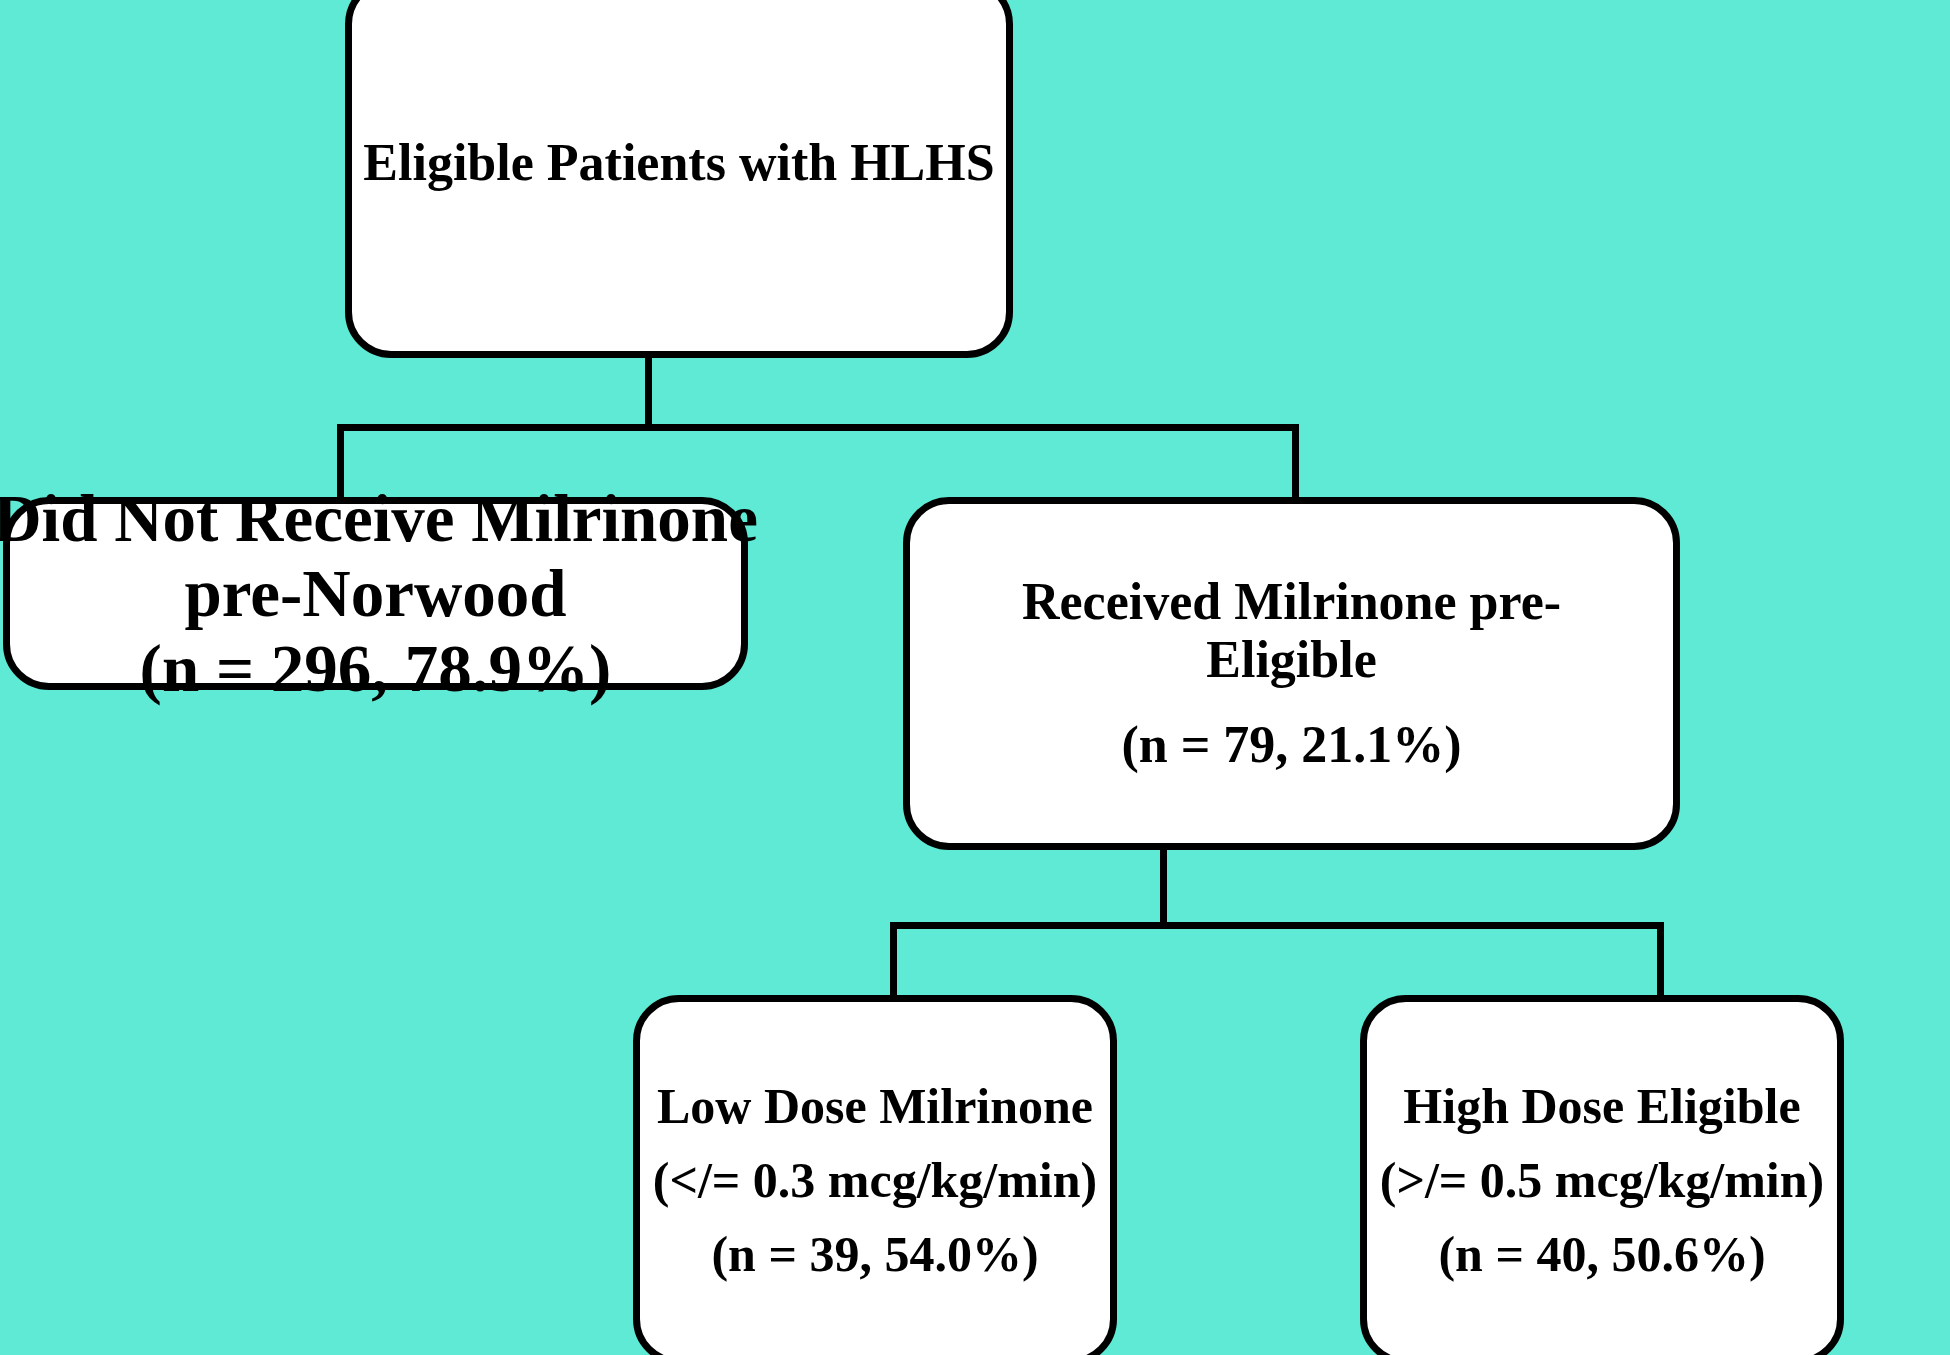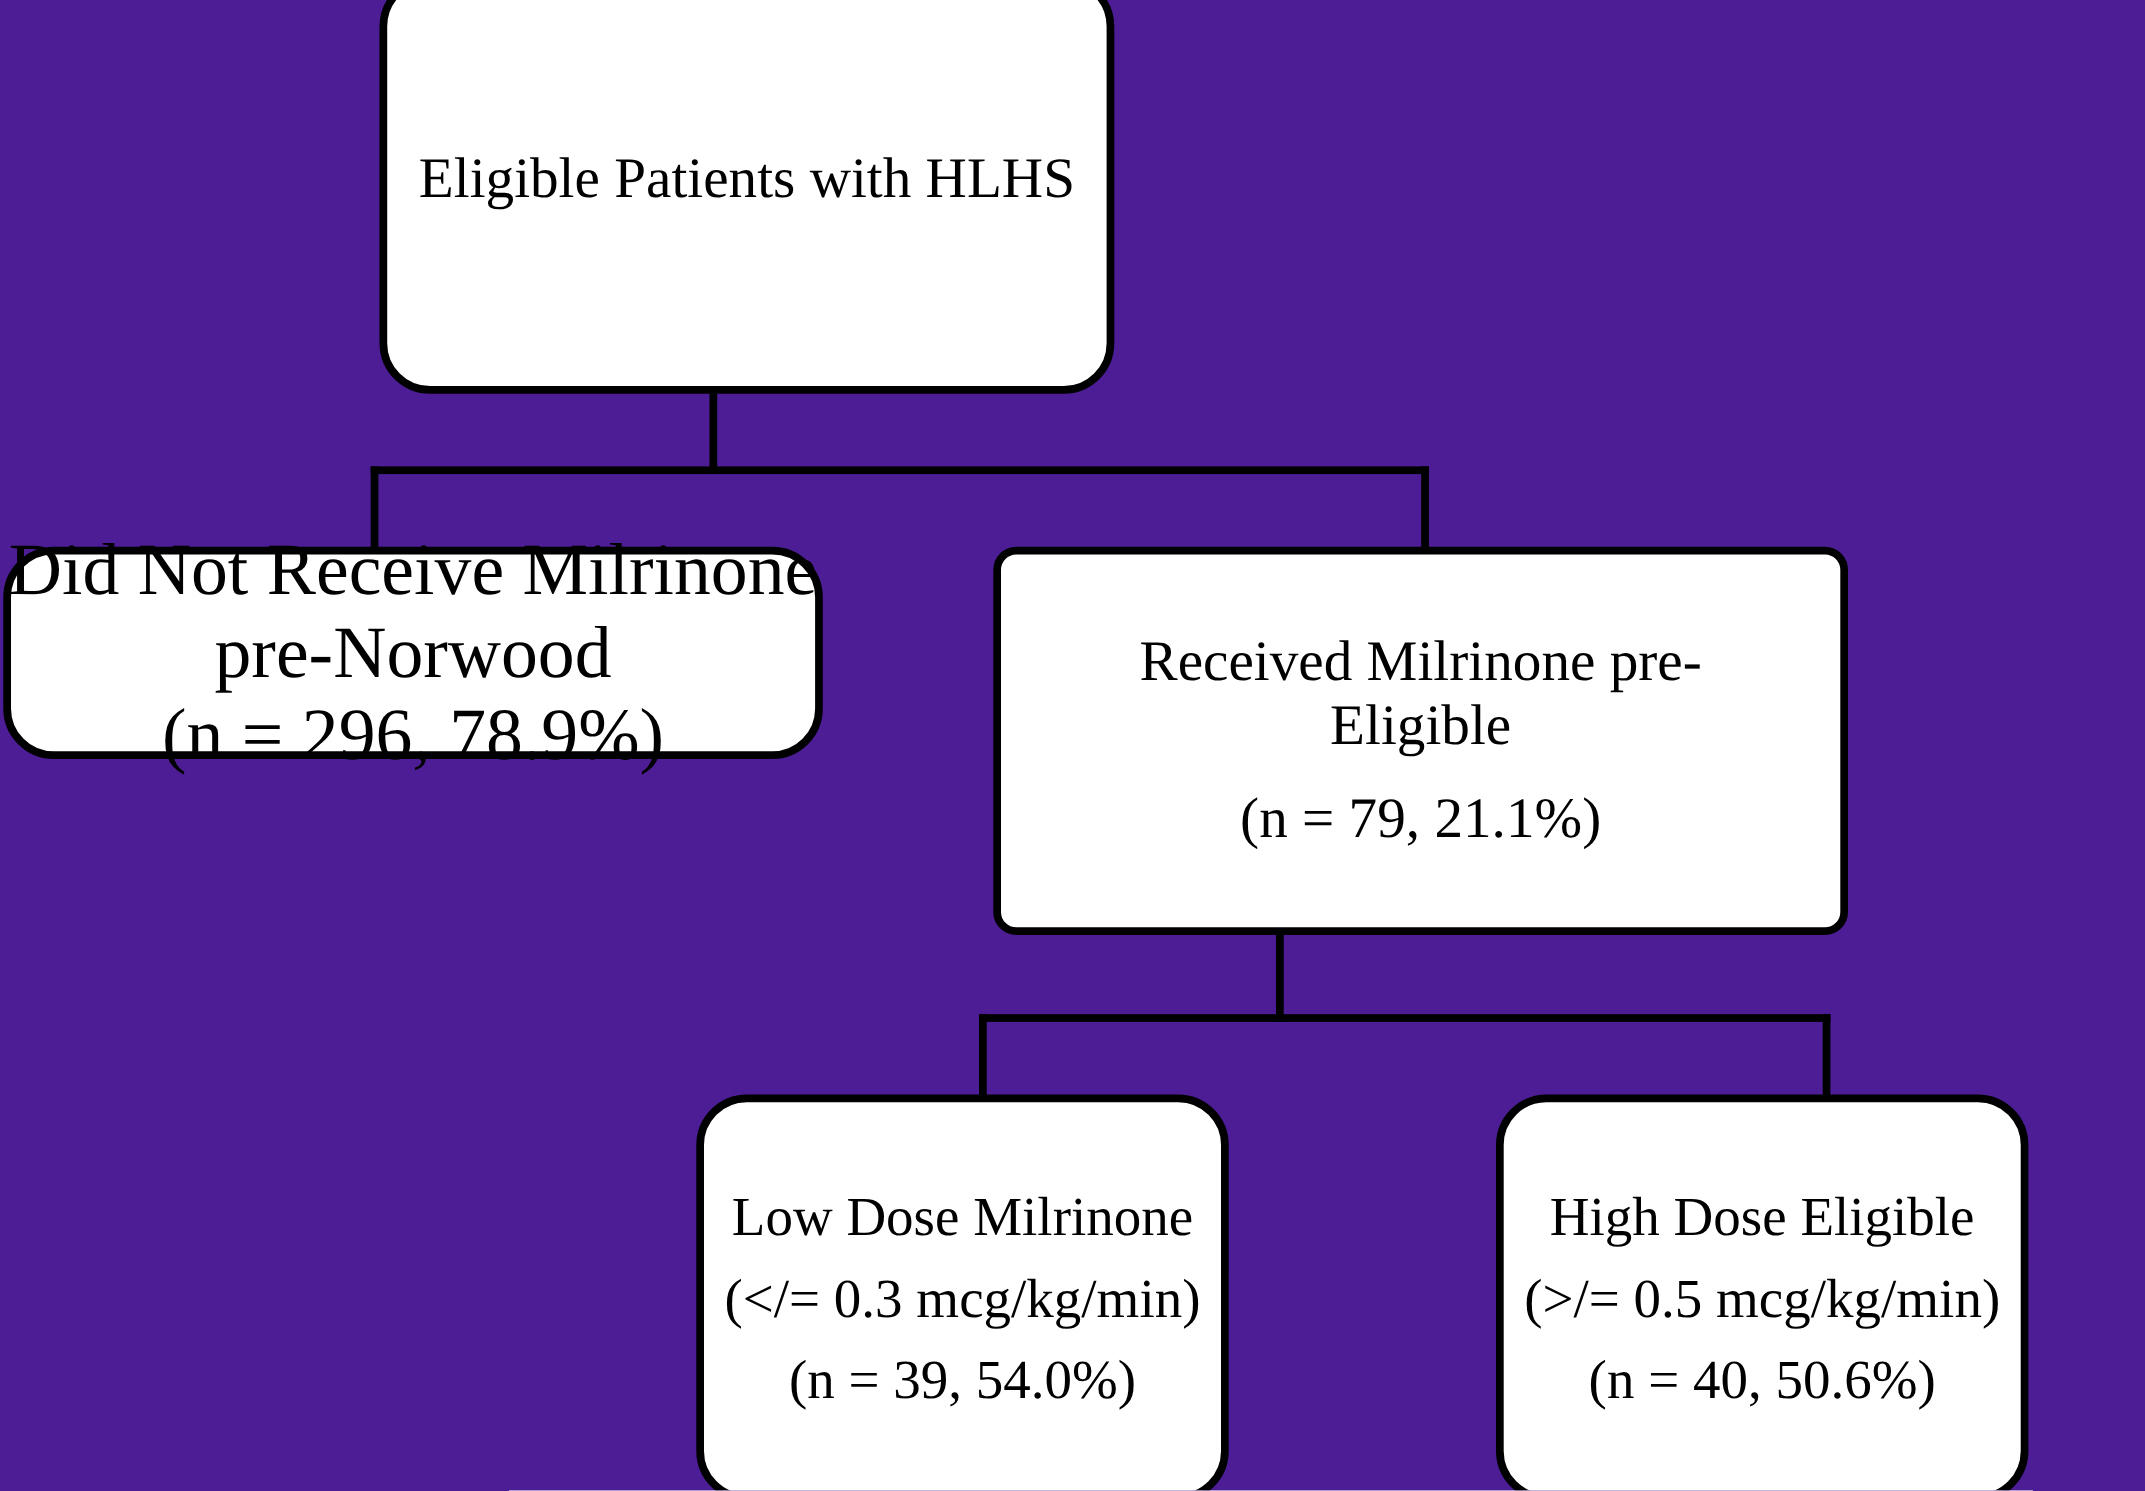--- a/index.html
+++ b/index.html
@@ -5,23 +5,24 @@
 <style>
   html, body {
     margin: 0;
     padding: 0;
     background: #ffffff;
   }
   #canvas {
     position: relative;
     width: 1950px;
     height: 1355px;
-    background: #4c1d95;
+    background: #5eead4;
     font-family: "Liberation Serif", "DejaVu Serif", serif;
     overflow: hidden;
+    font-weight: bold;
   }
   .node {
     position: absolute;
     box-sizing: border-box;
     border: 7px solid #000000;
     border-radius: 46px;
     background: #ffffff;
     display: flex;
     flex-direction: column;
     align-items: center;
@@ -55,21 +56,20 @@
     font-size: 67px;
   }
   #node-no-milrinone .gap { height: 24px; }
 
   #node-received-milrinone {
     left: 903px;
     top: 497px;
     width: 777px;
     height: 353px;
     font-size: 52px;
-    border-radius: 21px;
   }
   #node-received-milrinone .gap { height: 26px; }
 
   
   #node-low-dose {
     left: 633px;
     top: 995px;
     width: 484px;
     height: 370px;
     font-size: 50px;

